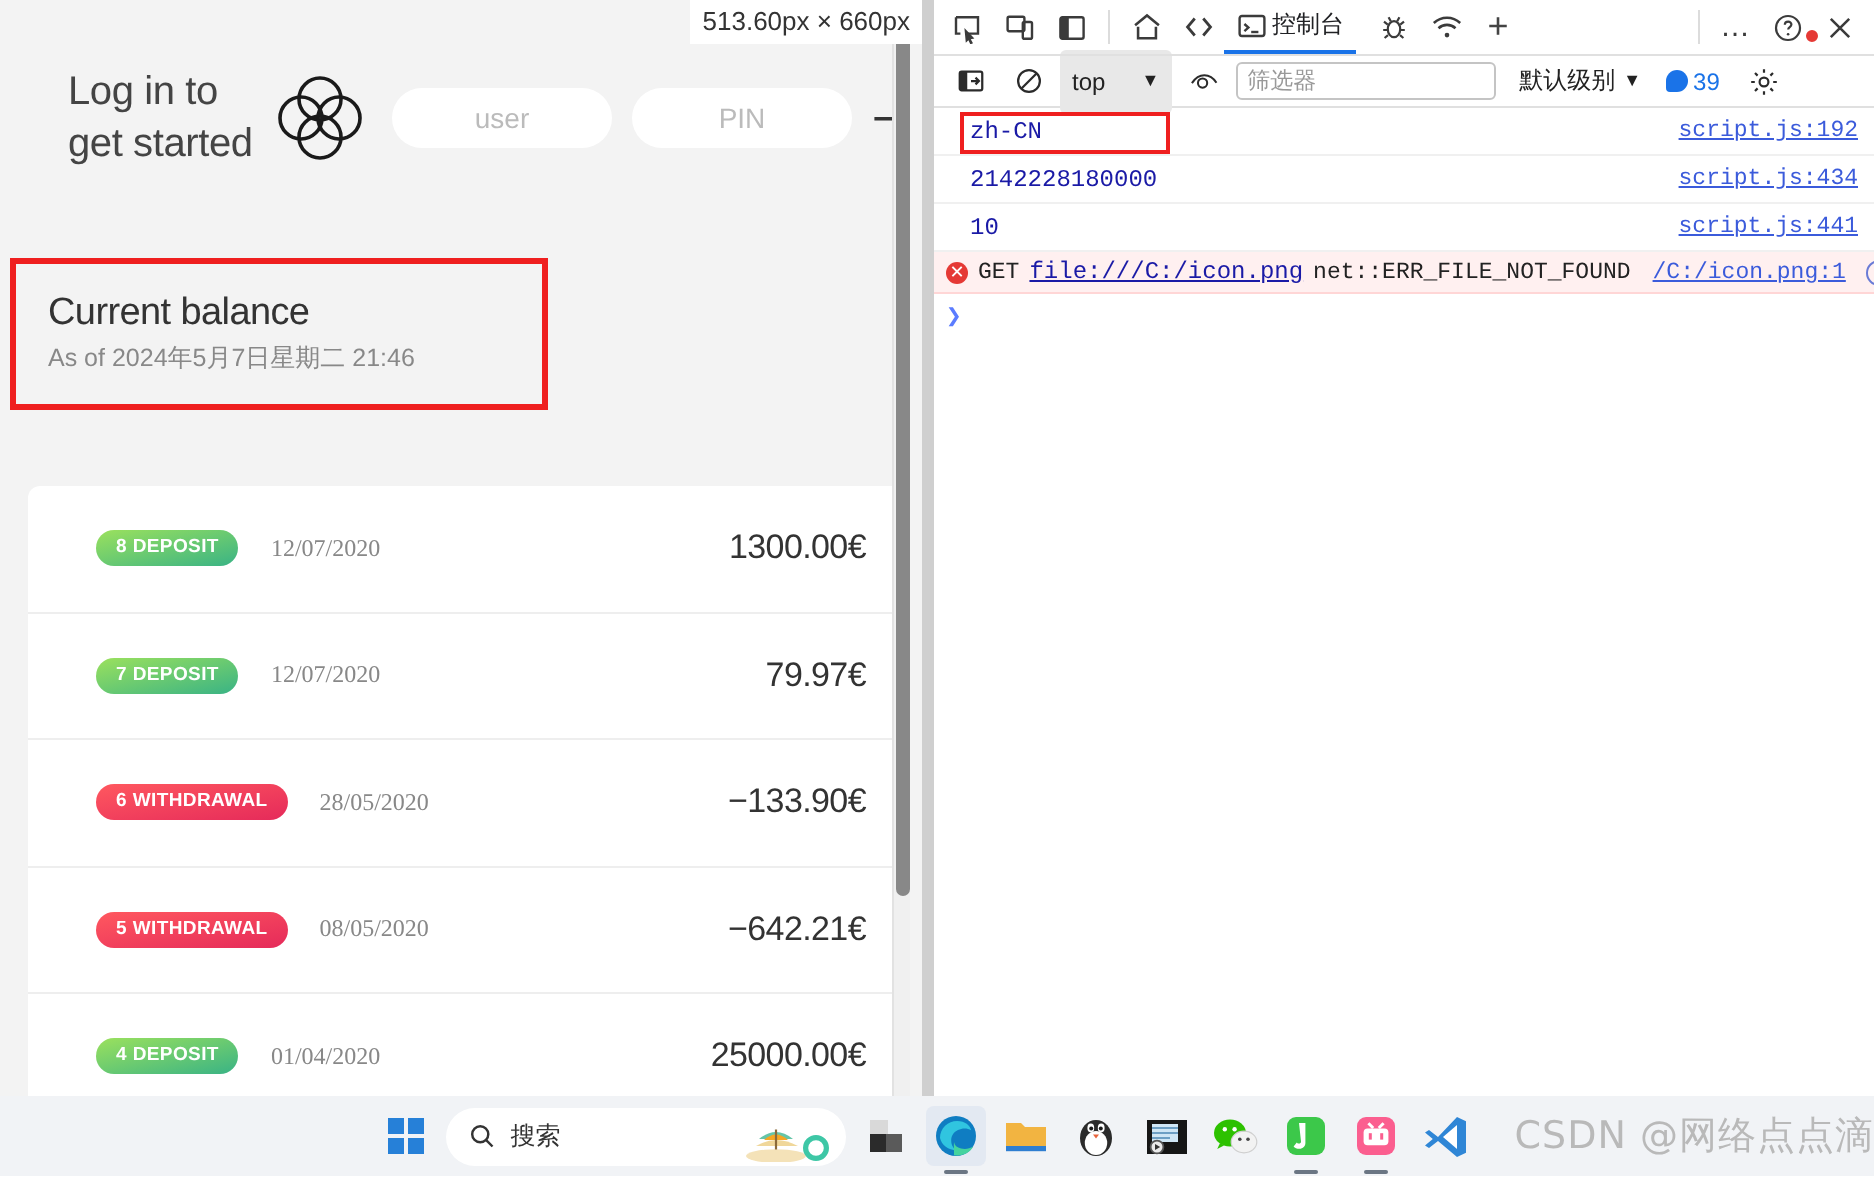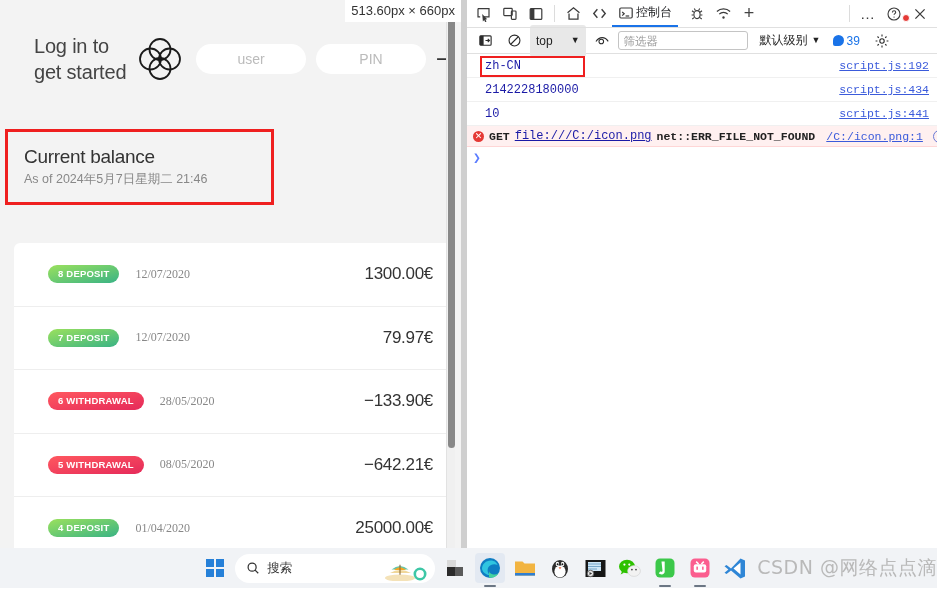--- a/index.html
+++ b/index.html
@@ -289,21 +289,21 @@
     width: 11px; height: 11px;
     border-radius: 50%;
     background: #e53935;
     color: #fff;
     font-size: 9px;
     line-height: 11px;
     text-align: center;
     font-family: "Liberation Sans", sans-serif;
     flex: 0 0 auto;
   }
-  .err-text { color: #222; font-size: 11.5px; font-weight: bold; }
+  .err-text { color: #222; font-size: 11.5px; }
   .err-link { color: #1a1aa6; text-decoration: underline; }
   .err-src { color: #3b5bdb; text-decoration: underline; font-size: 11.5px; cursor: pointer; margin-left: 6px; }
   .err-badge {
     width: 13px; height: 13px; border-radius: 50%;
     border: 1px solid #6a7bd6; color: #3b5bdb;
     font-size: 8px; line-height: 11px; text-align: center;
     margin-left: 5px; flex: 0 0 auto;
     font-family: "Liberation Sans", sans-serif;
   }
   .prompt-row {
@@ -348,21 +348,21 @@
     background: #ffffff;
     border-radius: 16px;
     display: flex; align-items: center;
     padding: 0 8px 0 11px;
     cursor: pointer;
     position: relative;
     overflow: hidden;
   }
   .search-pill .sp-label { font-size: 12.5px; color: #333; margin-left: 7px; }
   .watermark {
-    margin-left: 2px;
+    margin-left: 14px;
     font-size: 19px;
     color: #b9b9b9;
     font-family: "DejaVu Sans", sans-serif;
     white-space: nowrap;
     letter-spacing: 0.5px;
   }
   .win-logo { display: grid; grid-template-columns: 1fr 1fr; grid-gap: 2px; width: 18px; height: 18px; }
   .win-logo i { background: #2680d8; display: block; }
 </style>
 </head>

